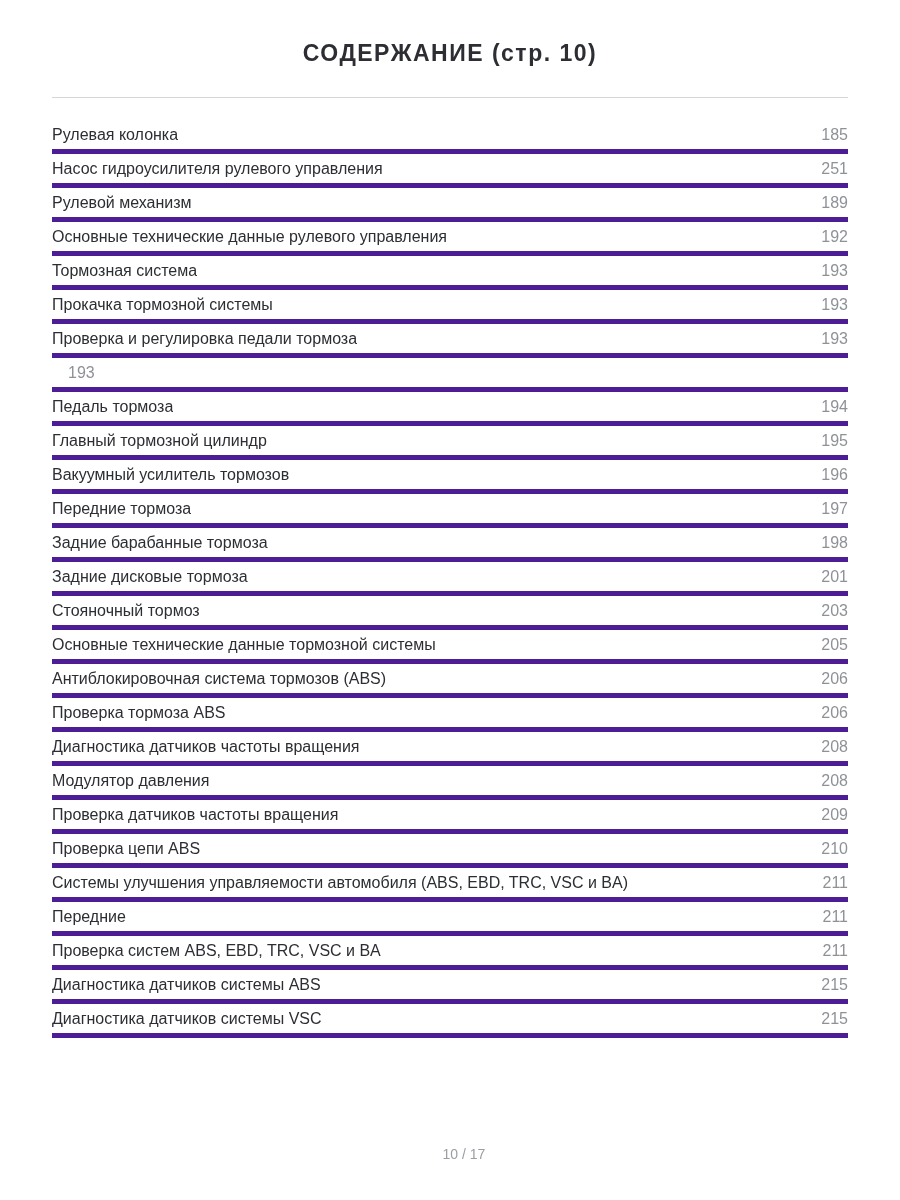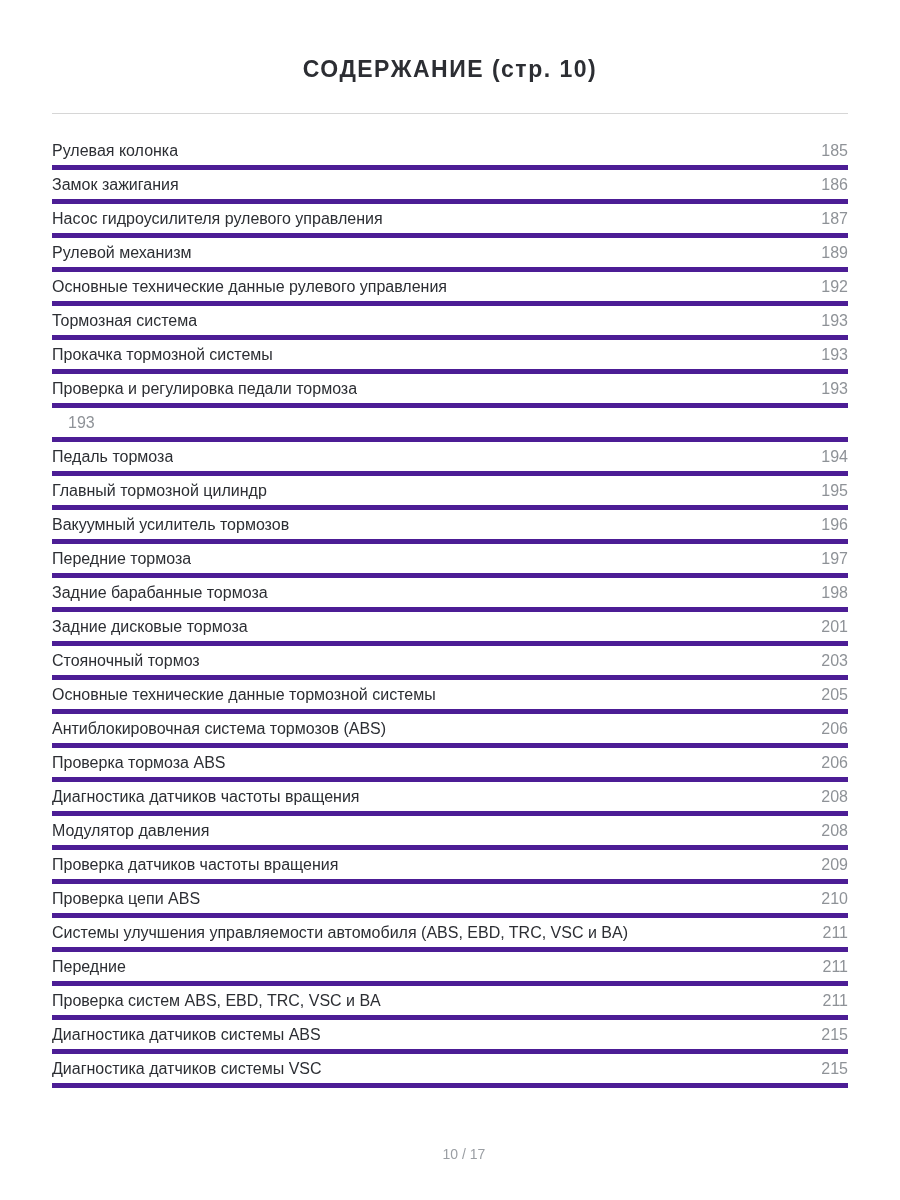--- a/index.html
+++ b/index.html
@@ -9,21 +9,21 @@
     font-family: "Liberation Sans", "DejaVu Sans", sans-serif;
   }
   .page {
     width: 900px;
     height: 1200px;
     background: #ffffff;
     position: relative;
     overflow: hidden;
   }
   .content {
-    margin: 16px 52px;
+    margin: 0 52px;
   }
   .toc-title {
     padding-top: 40px;
     text-align: center;
     font-size: 23px;
     font-weight: 700;
     letter-spacing: 1.5px;
     color: #2c2e33;
   }
   .title-divider {
@@ -71,26 +71,22 @@
 <div class="page">
   <div class="content">
     <h1 class="toc-title">СОДЕРЖАНИЕ (стр. 10)</h1>
     <hr class="title-divider">
     <div class="toc-list" id="toc-list">
         <div class="toc-row">
           <span class="toc-label">Рулевая колонка</span>
           <span class="toc-page">185</span>
         </div>
         <div class="toc-row">
-          <span class="toc-label">Замок зажигания</span>
-          <span class="toc-page">186</span>
-        </div>
-        <div class="toc-row">
           <span class="toc-label">Насос гидроусилителя рулевого управления</span>
-          <span class="toc-page">187</span>
+          <span class="toc-page">251</span>
         </div>
         <div class="toc-row">
           <span class="toc-label">Рулевой механизм</span>
           <span class="toc-page">189</span>
         </div>
         <div class="toc-row">
           <span class="toc-label">Основные технические данные рулевого управления</span>
           <span class="toc-page">192</span>
         </div>
         <div class="toc-row">

